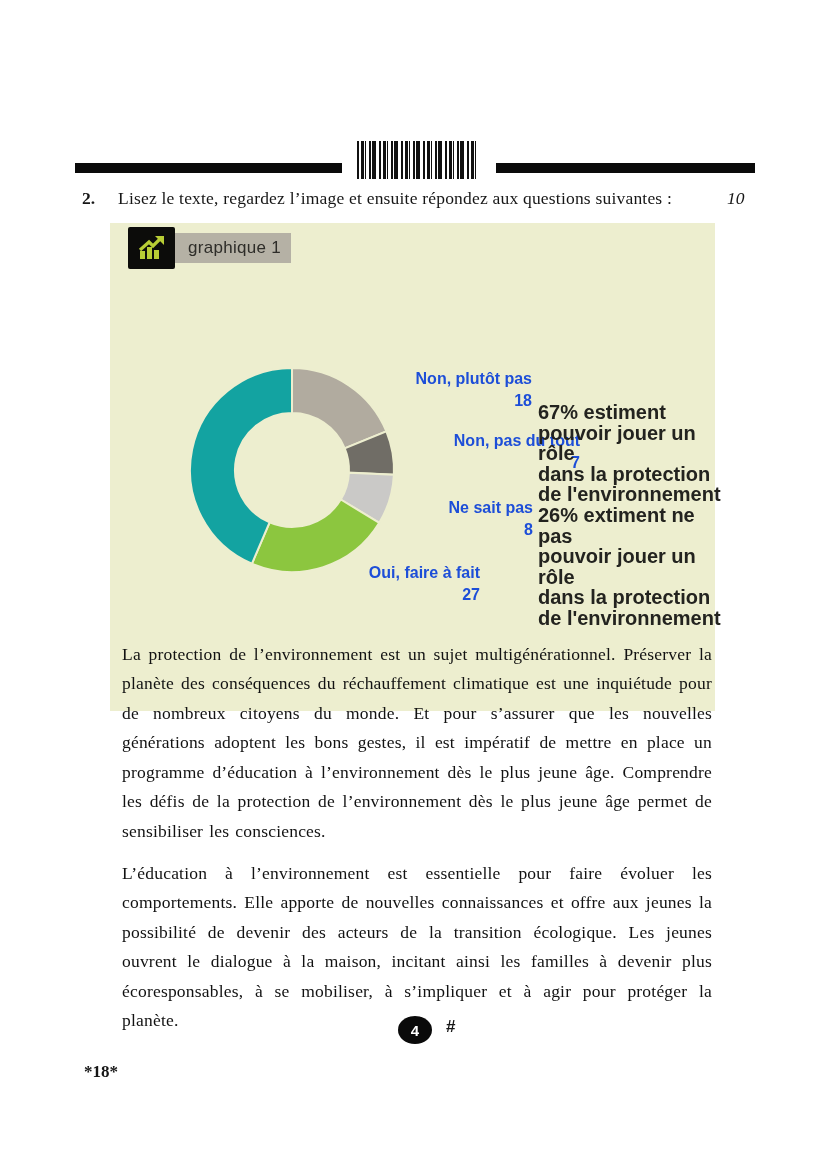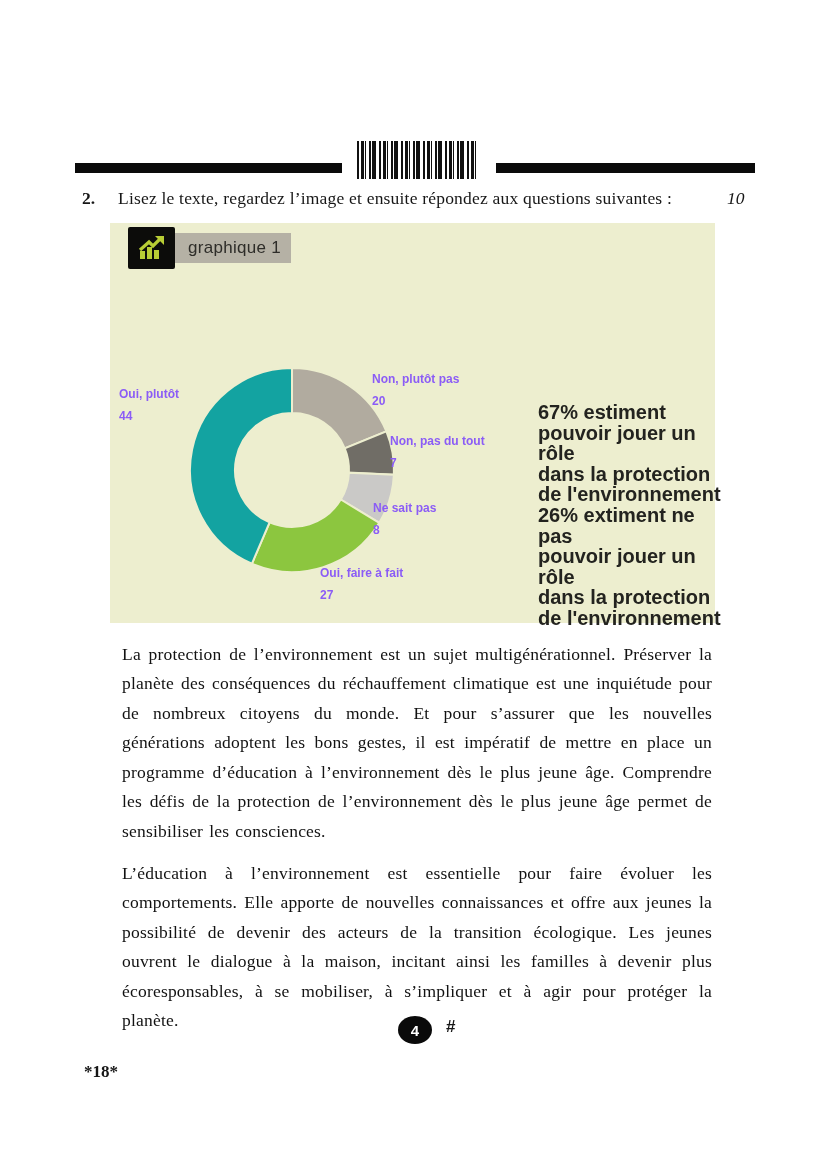--- a/index.html
+++ b/index.html
@@ -19,43 +19,43 @@
       #111 8px 9px,#fff 9px 12px,#111 12px 14px,#fff 14px 15px,
       #111 15px 19px,#fff 19px 22px);
   }
   
   .question{position:absolute;left:0;top:188px;width:827px;font-size:17.5px;}
   .q-num{position:absolute;left:82px;font-weight:bold;}
   .q-text{position:absolute;left:118px;width:595px;letter-spacing:.2px;}
   .q-points{position:absolute;left:727px;font-style:italic;text-align:right;}
   
   .panel{
-    position:absolute;left:110px;top:223px;width:605px;height:400px;
+    position:absolute;left:110px;top:223px;width:605px;height:488px;
     background:#edeecf;font-family:"Liberation Sans", sans-serif;color:#26261f;
   }
   .badge-icon{position:absolute;left:18px;top:4px;width:47px;height:42px;background:#0c0c0a;border-radius:2px;}
   .badge-icon svg{position:absolute;left:9px;top:7px;}
   .badge-box{
     position:absolute;left:65px;top:10px;width:116px;height:30px;background:#b5b1a5;
     display:flex;align-items:center;padding-left:13px;box-sizing:border-box;
   }
   .badge-box span{font-size:17px;color:#2e2d29;letter-spacing:.3px;}
   .panel-title{
     position:absolute;left:20px;top:52px;width:582px;
     font-size:22px;font-weight:bold;line-height:28px;color:#1f1f1c;letter-spacing:-.3px;
   }
   .panel-title .suffix{font-size:15px;letter-spacing:0;}
   .champ{
     position:absolute;left:20px;top:116px;font-size:15px;font-weight:bold;
     color:#2fa28d;letter-spacing:.2px;
   }
   .donut{position:absolute;left:72px;top:137px;width:220px;height:220px;}
   .slice-label{
-    position:absolute;text-align:left;font-size:12px;font-weight:600;
-    line-height:22px;color:#8b5cf6;
+    position:absolute;text-align:right;font-size:16px;font-weight:600;
+    line-height:22px;color:#1d4ed8;
   }
   .sl-0{left:262px;top:145px;width:160px;}   
   .sl-1{left:280px;top:207px;width:190px;}   
   .sl-2{left:263px;top:274px;width:160px;}   
   .sl-3{left:210px;top:339px;width:160px;}   
   .sl-4{left:9px; top:160px;width:160px;}    
   .annotation{
     position:absolute;left:428px;width:192px;font-size:20px;font-weight:600;
     line-height:20.5px;color:#23231f;white-space:pre-line;
   }
@@ -112,37 +112,33 @@
     <svg class="donut" id="donut" viewBox="0 0 220 220">
         <path d="M110,8 A102,102 0 0 1 204.38676698295865,71.3329828082813 L162.74554625518277,88.39196098109838 A57,57 0 0 0 110,53 Z" fill="#b1ab9f" stroke="#edeecf" stroke-width="2"></path>
         <path d="M204.38676698295865,71.3329828082813 A102,102 0 0 1 211.8889979739463,114.75731981951658 L166.9379694560288,112.6585022520828 A57,57 0 0 0 162.74554625518277,88.39196098109838 Z" fill="#706d66" stroke="#edeecf" stroke-width="2"></path>
         <path d="M211.8889979739463,114.75731981951658 A102,102 0 0 1 197.25810961387873,162.8206617396292 L158.76188478422634,139.51742861920454 A57,57 0 0 0 166.9379694560288,112.6585022520828 Z" fill="#cac9c7" stroke="#edeecf" stroke-width="2"></path>
         <path d="M197.25810961387873,162.8206617396292 A102,102 0 0 1 69.86977382339128,203.7740099761881 L87.57428537189513,162.40312322198747 A57,57 0 0 0 158.76188478422634,139.51742861920454 Z" fill="#8cc63f" stroke="#edeecf" stroke-width="2"></path>
         <path d="M69.86977382339128,203.7740099761881 A102,102 0 0 1 109.99999999999997,8 L109.99999999999999,53 A57,57 0 0 0 87.57428537189513,162.40312322198747 Z" fill="#13a3a1" stroke="#edeecf" stroke-width="2"></path>
       </svg>
 
     <div class="slice-label sl-0">
       <div>Non, plutôt pas</div>
-      <div>20</div>
+      <div>18</div>
     </div>
     <div class="slice-label sl-1">
       <div>Non, pas du tout</div>
       <div>7</div>
     </div>
     <div class="slice-label sl-2">
       <div>Ne sait pas</div>
       <div>8</div>
     </div>
     <div class="slice-label sl-3">
       <div>Oui, faire à fait</div>
       <div>27</div>
-    </div>
-    <div class="slice-label sl-4">
-      <div>Oui, plutôt</div>
-      <div>44</div>
     </div>
 
     <div class="annotation a1">67% estiment
 pouvoir jouer un rôle
 dans la protection
 de l'environnement</div>
     <div class="annotation a2">26% extiment ne pas
 pouvoir jouer un rôle
 dans la protection
 de l'environnement</div>

